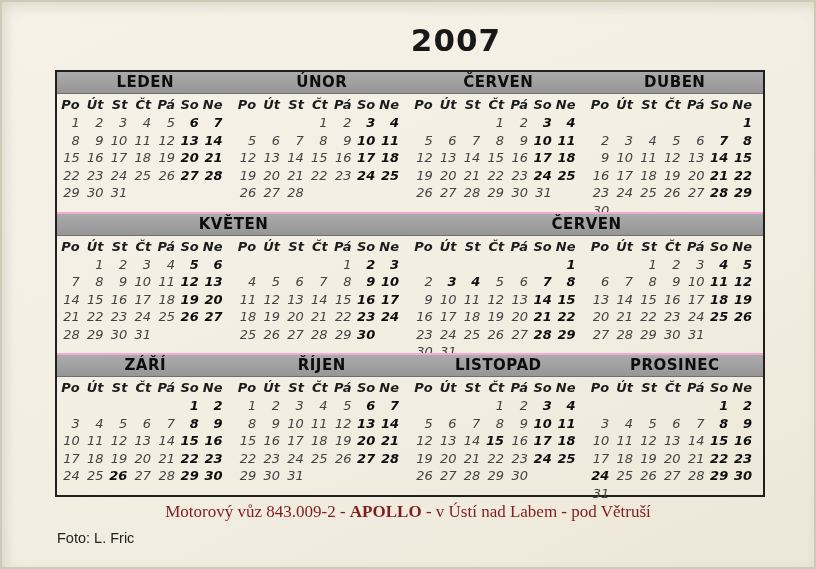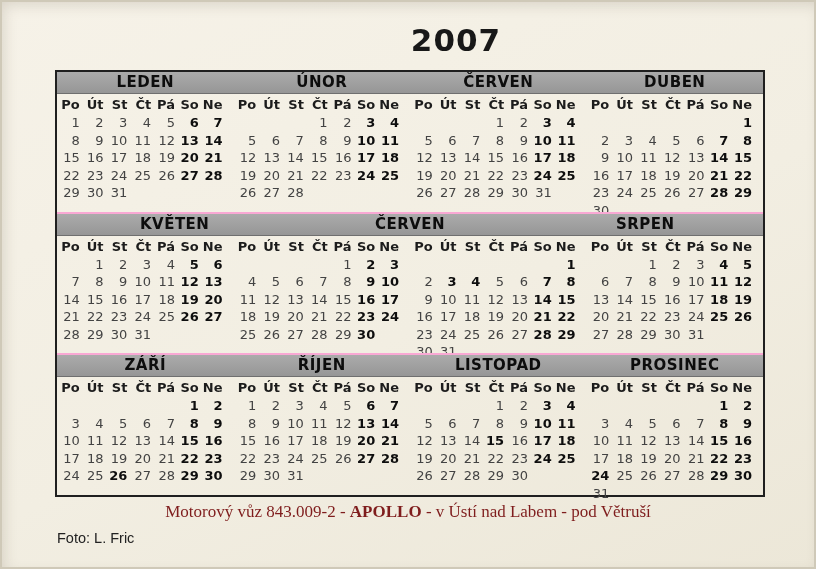--- a/index.html
+++ b/index.html
@@ -25,21 +25,21 @@
   .bar{
     display:flex;height:21px;flex:0 0 21px;
     background:linear-gradient(180deg,#ababab,#969696);
     border-bottom:1px solid #6f6f6f;
   }
   .bar-title{
     flex:1;text-align:center;font-size:15px;font-weight:bold;
     color:#0d0d0d;line-height:21px;letter-spacing:.5px;
   }
   .row-body{flex:1;display:flex;}
-  .month-body{flex:1;padding:2px 9px 0 1px;box-sizing:border-box;}
+  .month-body{flex:1;padding:2px 9px 0 1px;box-sizing:border-box;font-style:italic;}
   .dow{display:grid;grid-template-columns:repeat(7,1fr);}
   .hcell{
     font-size:13px;font-weight:bold;color:#1c1c1c;
     text-align:right;padding-right:2px;line-height:18px;
   }
   .dcell{
     font-size:13px;color:#434343;text-align:right;
     padding-right:2px;line-height:17.5px;
   }
   .dcell.bd{font-weight:bold;color:#0e0e0e;}
@@ -250,21 +250,20 @@
             <span class="dcell bd">29</span>
             <span class="dcell">30</span>
           </div>
         </div>
       </div>
     </div>
     <div class="month-row">
       <div class="bar">
         <div class="bar-title">KVĚTEN</div>
         <div class="bar-title">ČERVEN</div>
-        <div class="bar-title">SRPEN</div>
       </div>
       <div class="row-body">
         <div class="month-body">
           <div class="dow">
             <span class="hcell">Po</span>
             <span class="hcell">Út</span>
             <span class="hcell">St</span>
             <span class="hcell">Čt</span>
             <span class="hcell">Pá</span>
             <span class="hcell">So</span>

